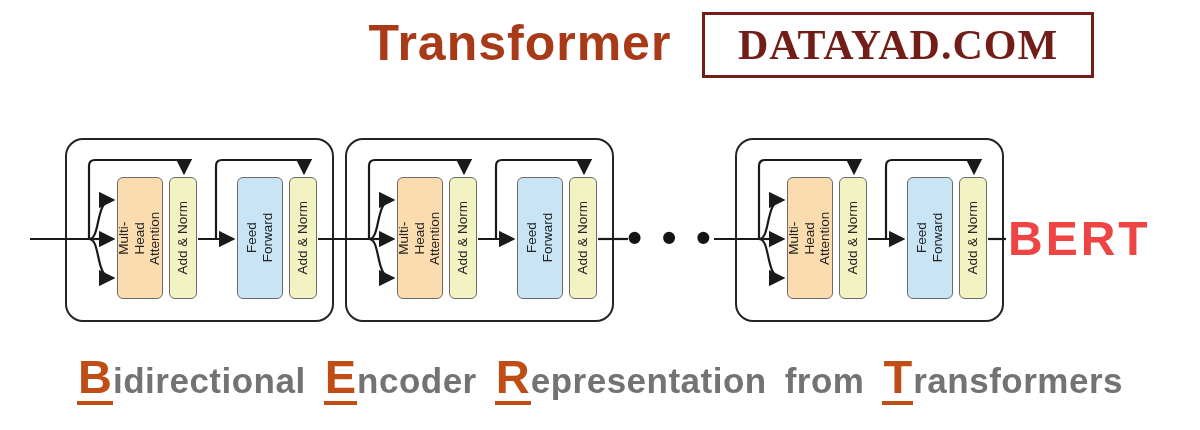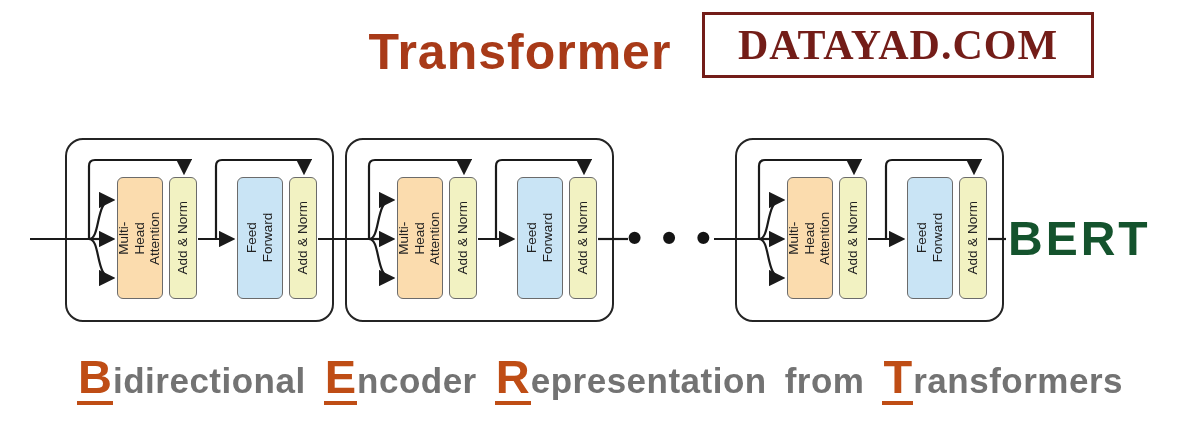--- a/index.html
+++ b/index.html
@@ -3,21 +3,21 @@
 <meta charset="utf-8">
 <style>
   html,body{margin:0;padding:0;}
   body{
     width:1200px;height:430px;position:relative;background:#ffffff;overflow:hidden;
     font-family:"Liberation Sans","DejaVu Sans",sans-serif;
   }
   
   .title{
     position:absolute;left:300px;top:14px;width:440px;text-align:center;
-    font-size:50px;font-weight:700;color:#a83a18;letter-spacing:1px;margin-top:9px;
+    font-size:50px;font-weight:700;color:#a83a18;letter-spacing:1px;
   }
   .brand-box{
     position:absolute;left:702px;top:12px;width:392px;height:66px;
     border:3px solid #731d18;box-sizing:border-box;
     display:flex;align-items:center;justify-content:center;
   }
   .brand-text{
     font-family:"Liberation Serif","DejaVu Serif",serif;
     font-size:42px;font-weight:700;color:#731d18;letter-spacing:1px;
   }
@@ -44,21 +44,21 @@
   .ff  .vtext{white-space:normal;width:58px;}
   
   .wires{position:absolute;left:0;top:0;z-index:1;pointer-events:none;}
   
   .dots{
     position:absolute;left:616px;top:213px;width:110px;text-align:center;z-index:2;
     font-size:42px;font-weight:700;color:#141414;line-height:50px;letter-spacing:4px;
   }
   .bert{
     position:absolute;left:1008px;top:211px;z-index:2;
-    font-size:48px;font-weight:700;color:#14532d;letter-spacing:3px;line-height:56px;
+    font-size:48px;font-weight:700;color:#ef4444;letter-spacing:3px;line-height:56px;
   }
   
   .caption{
     position:absolute;left:0;right:0;top:352px;text-align:center;white-space:nowrap;
   }
   .cap-word{margin:0 9px;}
   .cap-lead{
     display:inline-block;font-size:47px;font-weight:700;color:#bf4d15;
     border-bottom:4px solid currentColor;line-height:1.05;padding:0 1px;
   }

